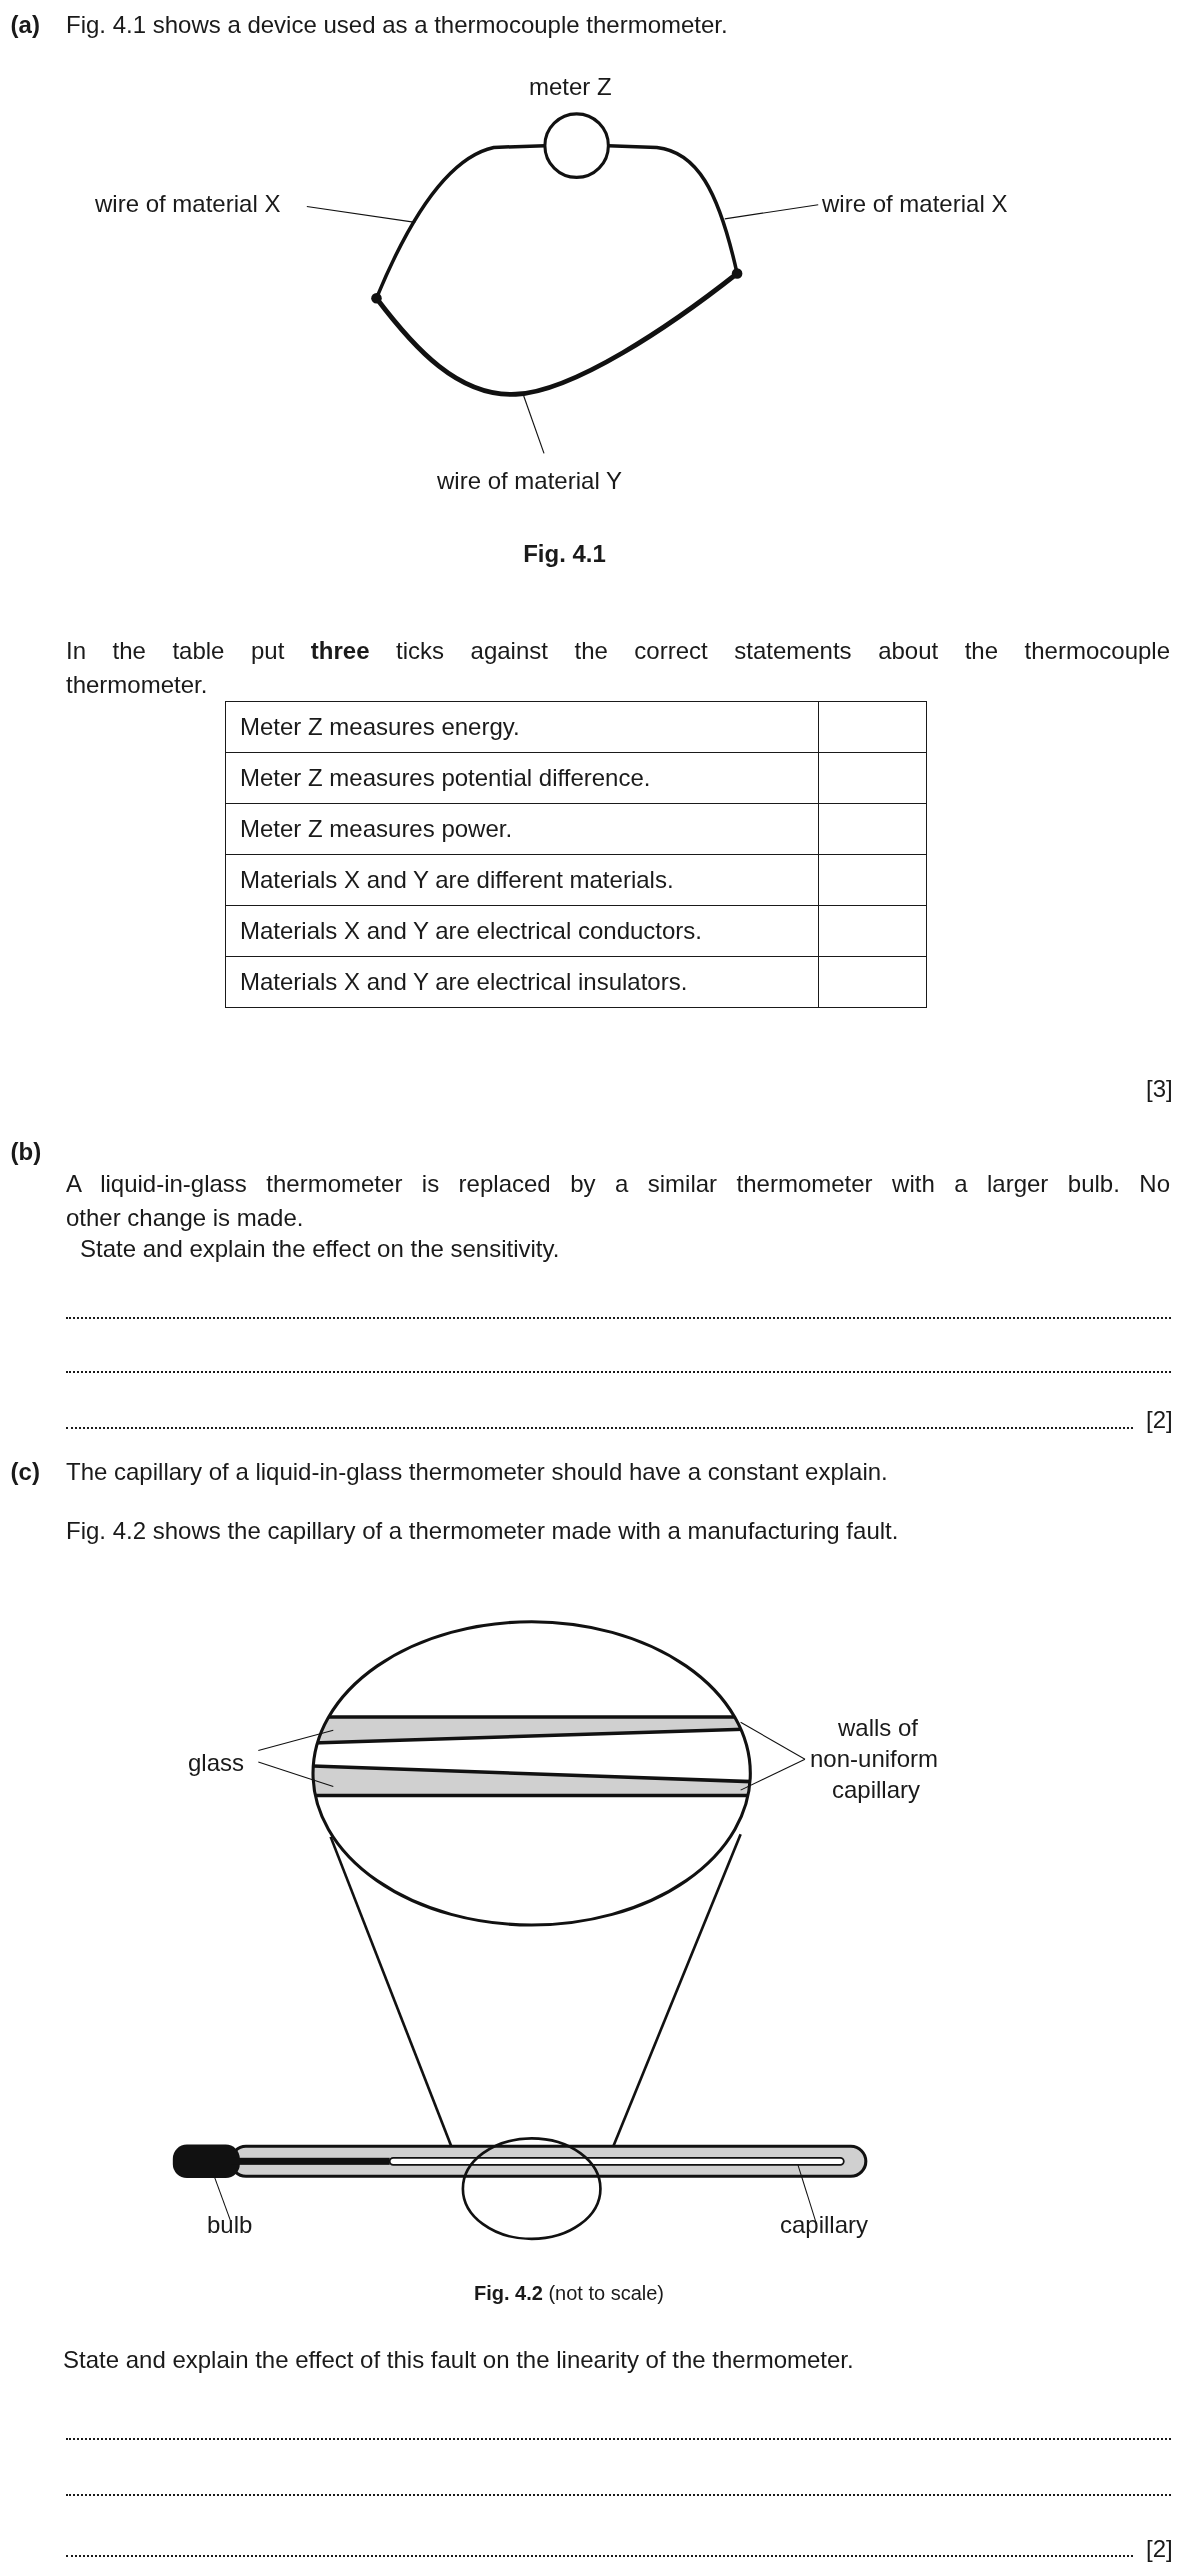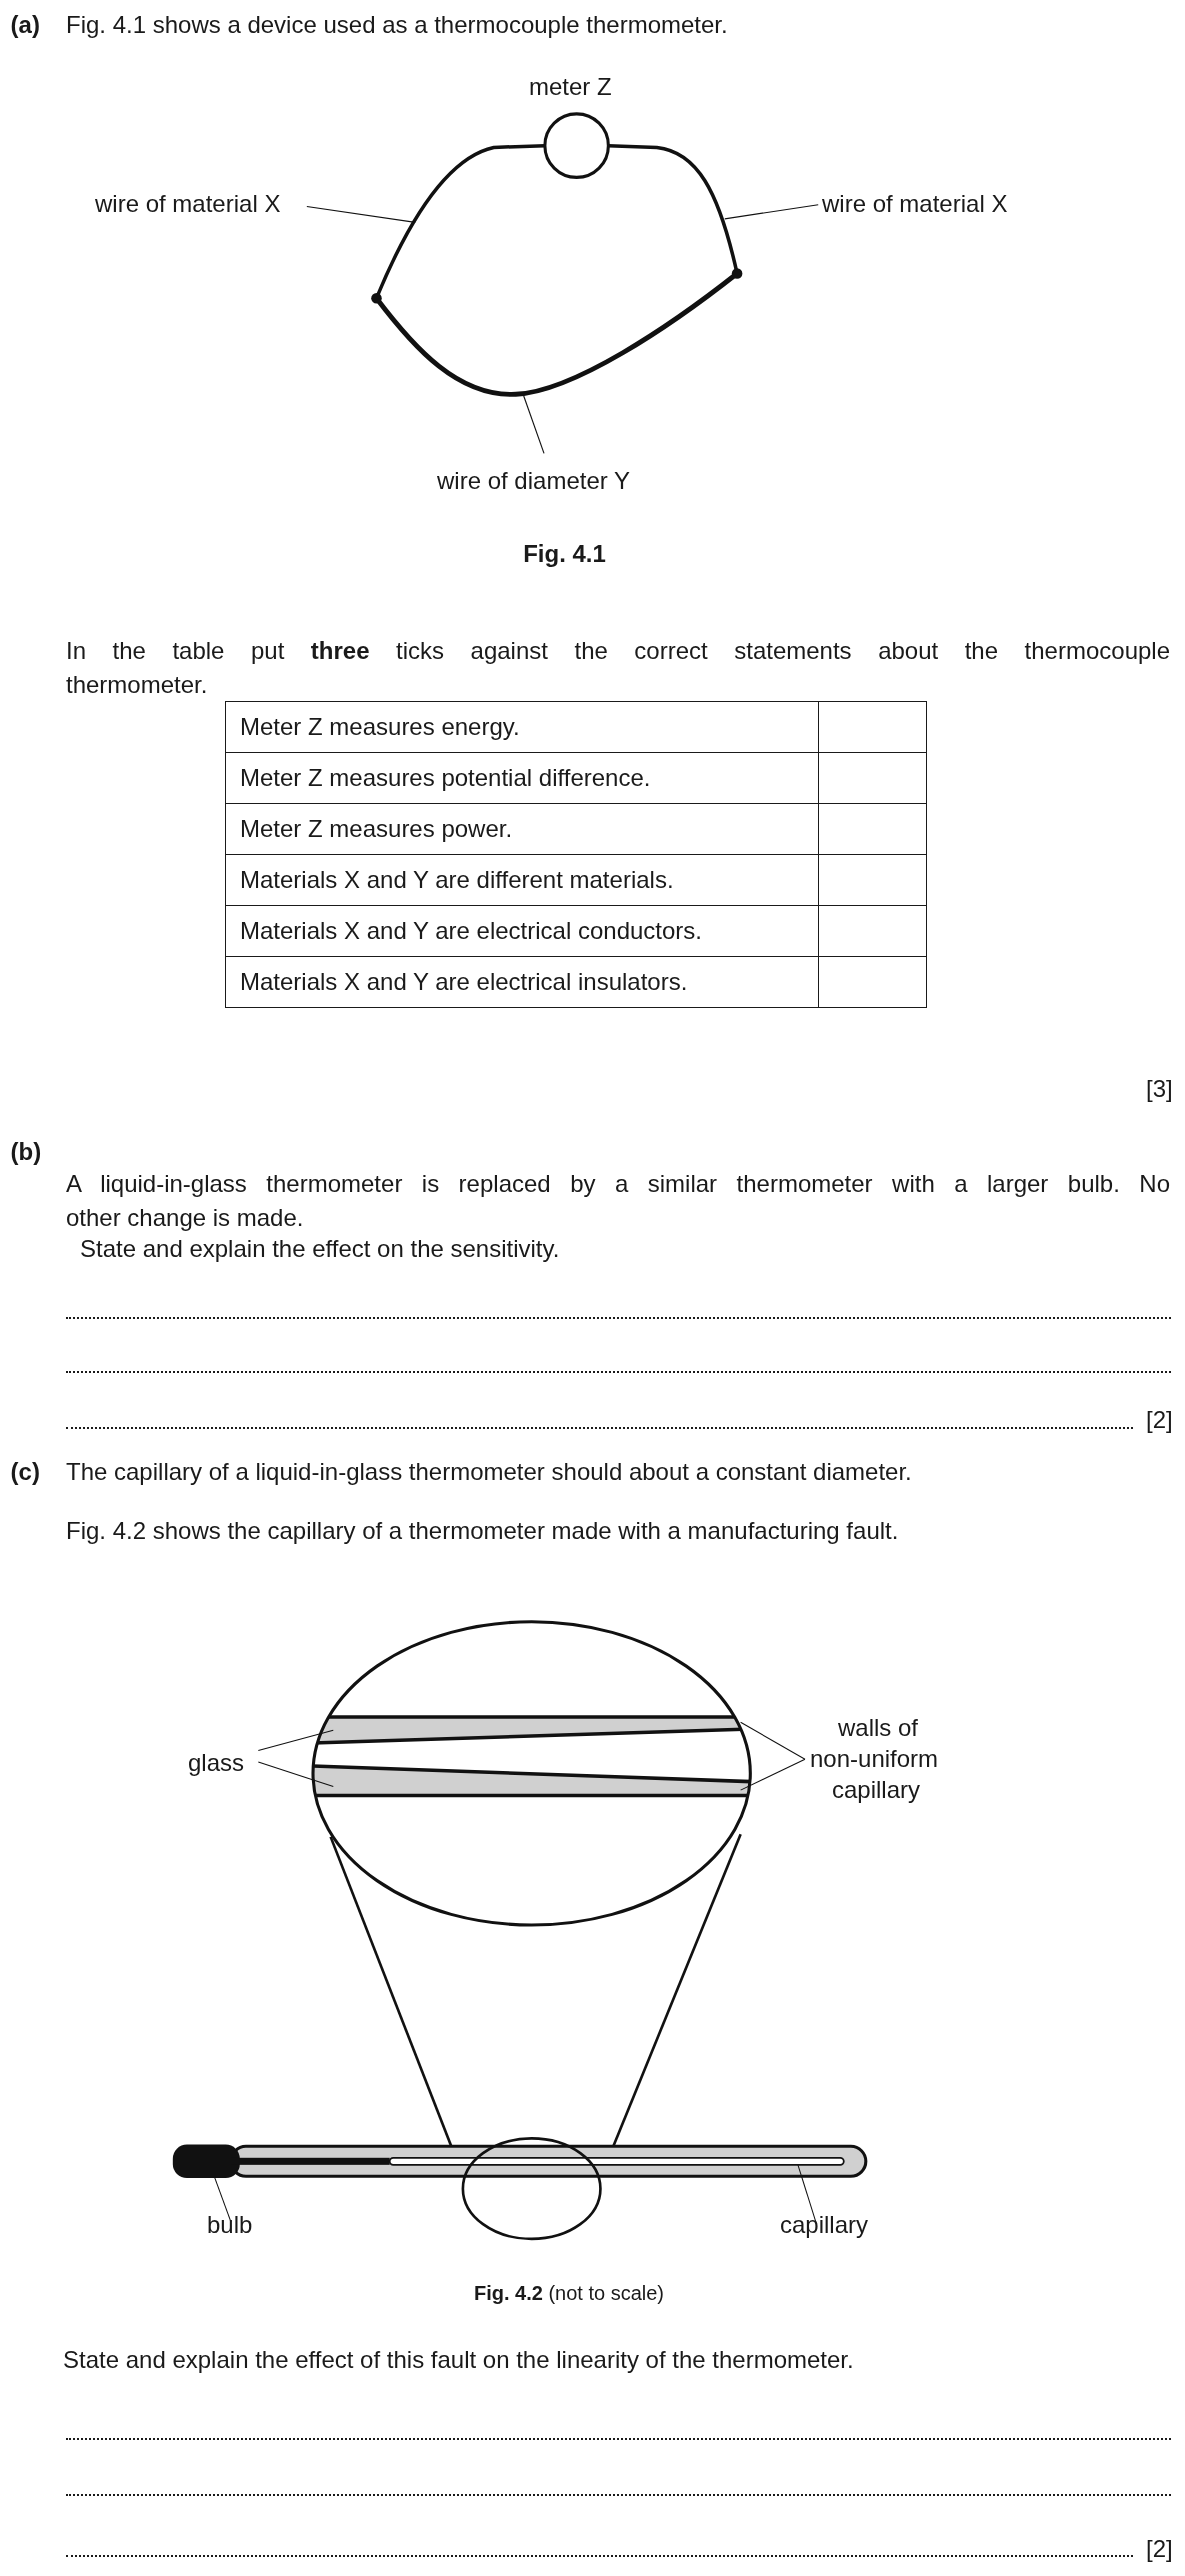--- a/index.html
+++ b/index.html
@@ -38,21 +38,21 @@
   <circle cx="427" cy="338" r="6" fill="#111"></circle>
   <circle cx="836" cy="310" r="6" fill="#111"></circle>
 
   <line x1="348" y1="234" x2="471" y2="252" stroke="#111" stroke-width="1.3"></line>
   <line x1="822" y1="248" x2="928" y2="232" stroke="#111" stroke-width="1.3"></line>
   <line x1="594" y1="449" x2="617" y2="514" stroke="#111" stroke-width="1.3"></line>
 </svg>
 <div class="abs t" style="left:529px; top:73px;">meter Z</div>
 <div class="abs t" style="left:95px; top:190px;">wire of material X</div>
 <div class="abs t" style="left:822px; top:190px;">wire of material X</div>
-<div class="abs t" style="left:437px; top:467px;">wire of diameter Y</div>
+<div class="abs t" style="left:437px; top:467px;">wire of material Y</div>
 <div class="abs cap" style="left:0; width:1129px; top:540px;">Fig. 4.1</div>
 
 <div class="just first" style="top:602px;"><span>In the table put </span><b>three</b><span> ticks against the correct statements about the thermocouple</span></div>
 <div class="just" style="top:636px;">thermometer.</div>
 
 <table class="qt">
   <tbody>
     <tr>
         <td class="stmt">Meter Z measures energy.</td>
         <td class="tick"></td>
@@ -84,21 +84,21 @@
 <div class="abs t lbl" style="left:10.6px; top:1138px;">(b)</div>
 <div class="just first" style="top:1135px;">A liquid-in-glass thermometer is replaced by a similar thermometer with a larger bulb. No</div>
 <div class="just" style="top:1169px;">other change is made.</div>
 <div class="abs t" style="left:80px; top:1235px;">State and explain the effect on the sensitivity.</div>
 <div class="dotline" style="top:1317px; width:1105px;"></div>
 <div class="dotline" style="top:1371px; width:1105px;"></div>
 <div class="dotline" style="top:1427px; width:1067px;"></div>
 <div class="mark" style="right:12.3px; top:1407px;">[2]</div>
 
 <div class="abs t lbl" style="left:10.6px; top:1458px;">(c)</div>
-<div class="abs t" style="left:66px; top:1458px;">The capillary of a liquid-in-glass thermometer should about a constant diameter.</div>
+<div class="abs t" style="left:66px; top:1458px;">The capillary of a liquid-in-glass thermometer should have a constant explain.</div>
 <div class="abs t" style="left:66px; top:1517px;">Fig. 4.2 shows the capillary of a thermometer made with a manufacturing fault.</div>
 
 <svg width="1185" height="2576" viewBox="0 0 1344 2921">
   <defs>
     <clipPath id="bigclip">
         <ellipse cx="603" cy="2011" rx="248" ry="172"></ellipse>
       </clipPath>
   </defs>
 
   <line x1="375" y1="2083" x2="522" y2="2460" stroke="#111" stroke-width="3"></line>

